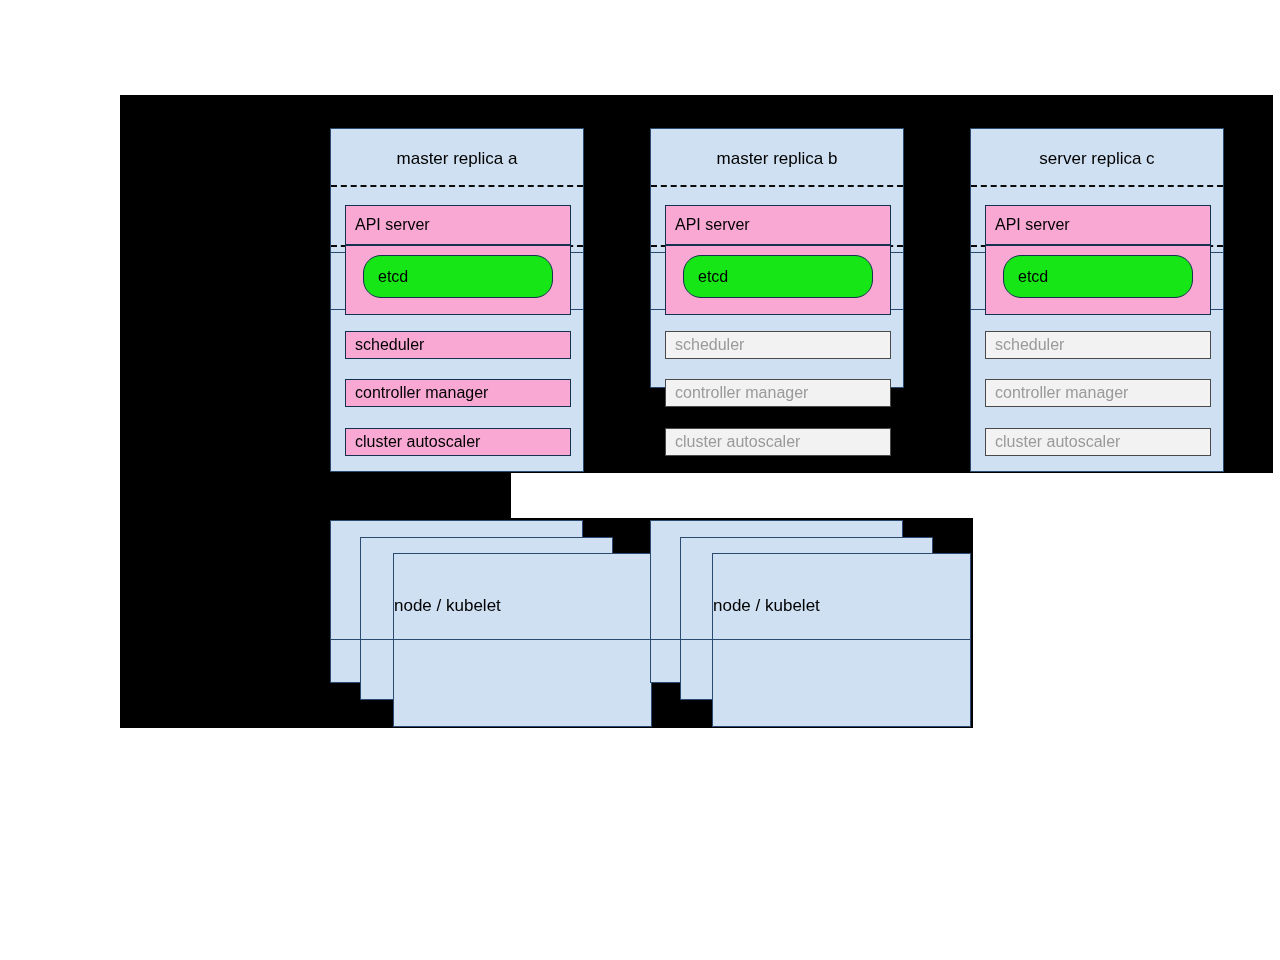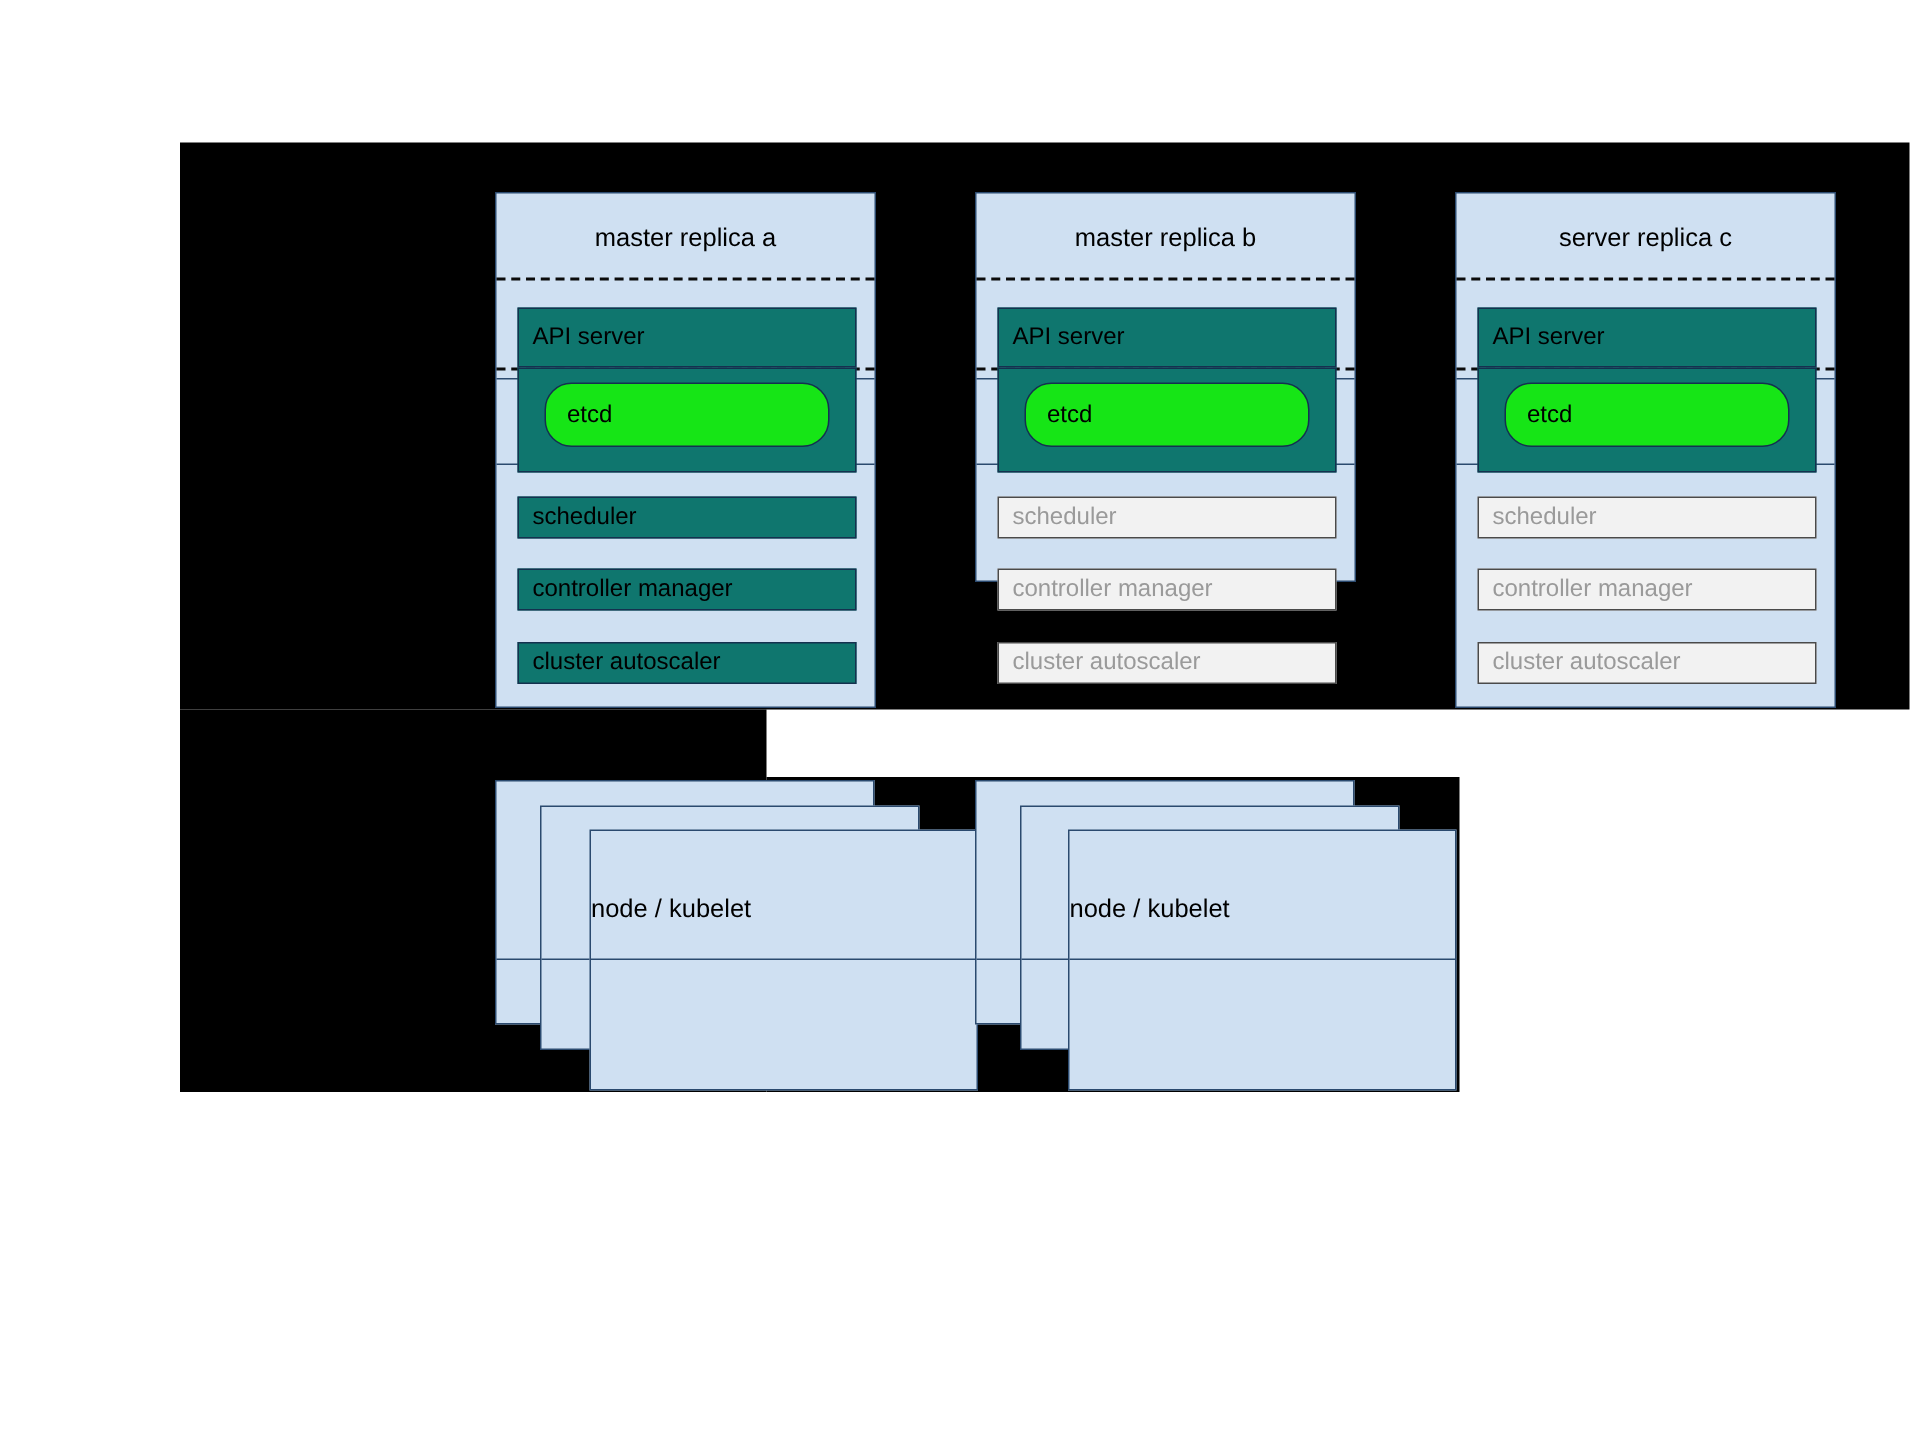--- a/index.html
+++ b/index.html
@@ -66,21 +66,21 @@
     box-sizing: border-box;
     border: 1px solid #1b3a5c;
     font-size: 16px;
     color: #000000;
     line-height: 1;
     display: flex;
     align-items: center;
     padding-left: 9px;
   }
   .comp.active {
-    background: #0f766e;
+    background: #f9a8d4;
     border-color: #14314f;
   }
   .comp.inactive {
     background: #f2f2f2;
     border-color: #4a4a4a;
     color: #9a9a9a;
   }
 
   
   .etcd {

